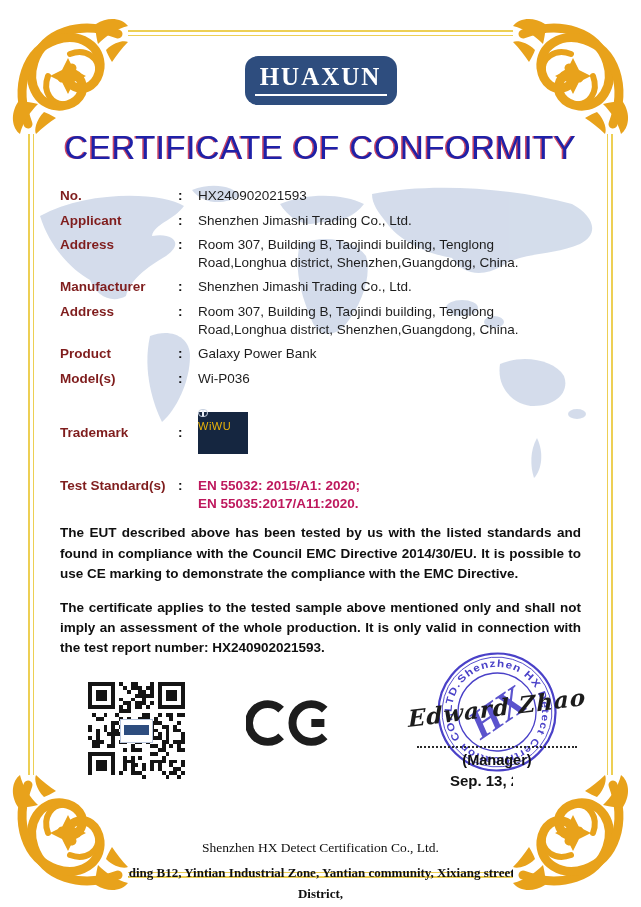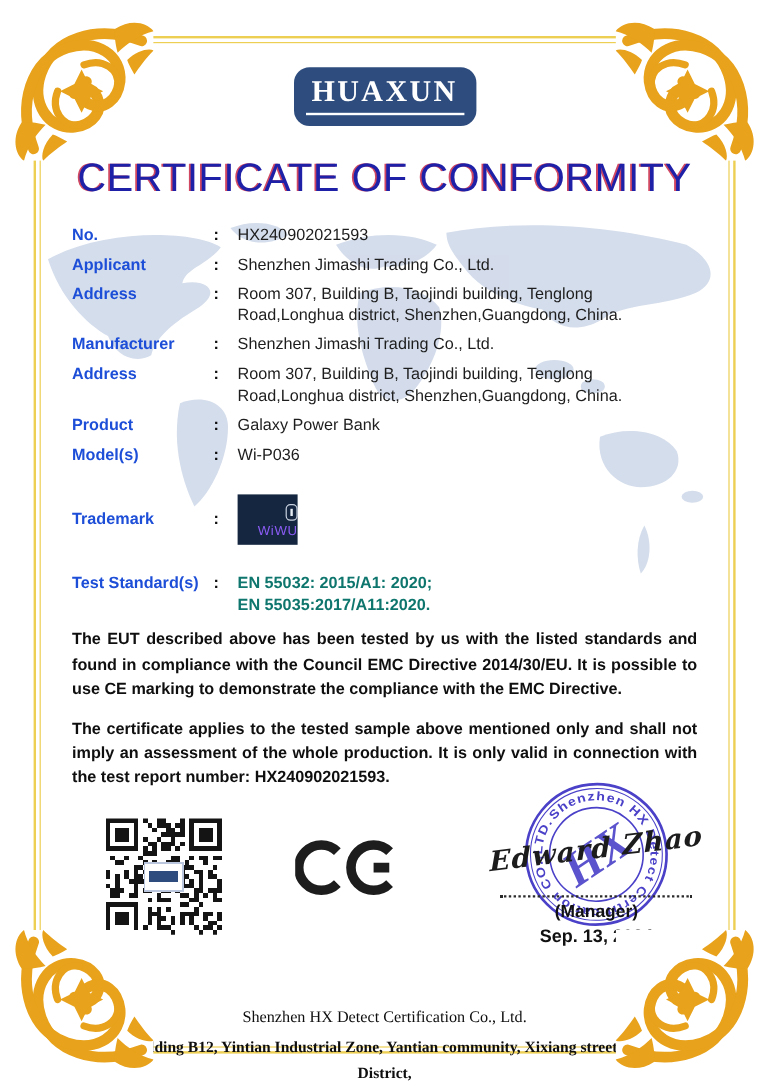--- a/index.html
+++ b/index.html
@@ -29,28 +29,28 @@
         font-size:25px;line-height:1.05;letter-spacing:2px;padding-bottom:4px;
         border-bottom:2px solid #fff;}
   .logo-sub{display:block;font-family:"Liberation Serif",serif;font-size:20px;
         line-height:1.1;margin-top:2px;letter-spacing:1px;}
 
   .cert-title{margin-top:24px;text-align:center;font-size:33px;letter-spacing:.5px;
         color:#1e21a8;text-shadow:-1.5px 0 0 rgba(200,40,70,.85);white-space:nowrap;}
 
   .fields{margin-top:20px;font-size:13.5px;}
   .row{display:flex;margin-bottom:7px;line-height:1.3;}
-  .row .lbl{width:118px;font-weight:bold;color:#1d4ed8;flex:none;}
+  .row .lbl{width:118px;font-weight:bold;color:#7f1d1d;flex:none;}
   .row .sep{width:20px;font-weight:bold;color:#0f0f0f;flex:none;}
   .row .val{flex:1;color:#1d1d1d;white-space:pre-line;}
-  .row.standards .val{font-weight:bold;color:#0f766e;}
-
-  .wiwu{width:50px;height:42px;background:#152640;color:#8b5cf6;display:flex;
-        flex-direction:column;align-items:flex-end;justify-content:flex-end;
-        padding-bottom:3px;box-sizing:border-box;}
+  .row.standards .val{font-weight:bold;color:#be185d;}
+
+  .wiwu{width:50px;height:42px;background:#152640;color:#eab308;display:flex;
+        flex-direction:column;align-items:flex-start;justify-content:flex-end;
+        padding-bottom:20px;box-sizing:border-box;}
   .wiwu-ring{width:8px;height:12px;border:1px solid #c9d2e0;border-radius:4px;
         display:flex;align-items:center;justify-content:center;margin-bottom:2px;}
   .wiwu-ring i{display:block;width:2px;height:6px;background:#e8eef6;}
   .wiwu-text{font-size:11px;letter-spacing:.5px;}
 
   .para{margin-top:11px;font-weight:bold;font-size:13.5px;line-height:1.5;
         text-align:justify;color:#0f0f0f;}
 
   
   .marks{position:relative;height:148px;margin-top:6px;}

